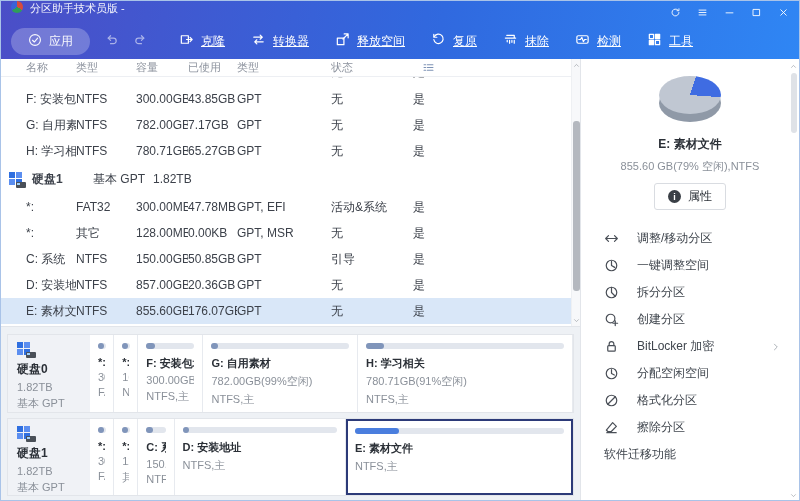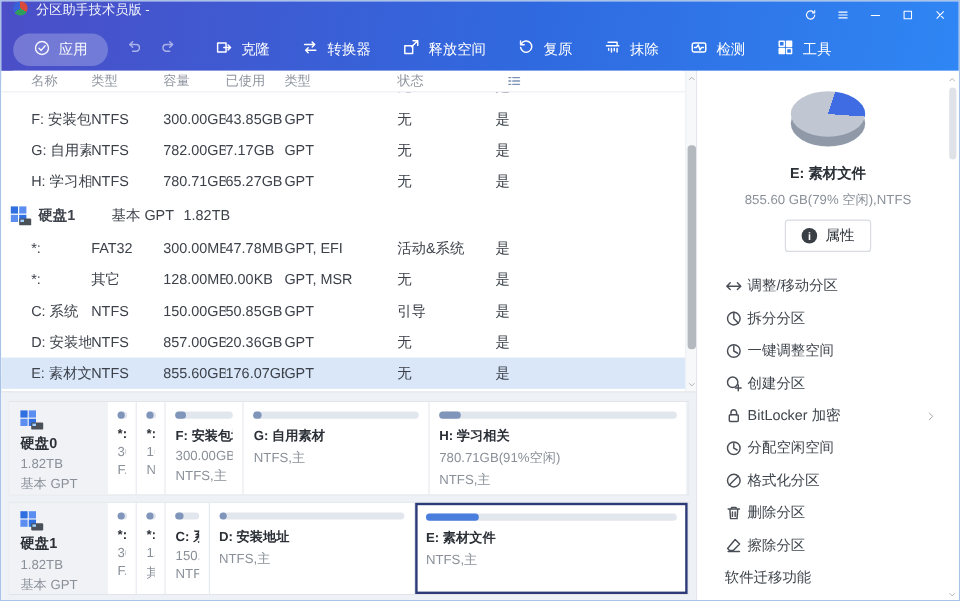--- a/index.html
+++ b/index.html
@@ -13,21 +13,21 @@
   .title { font-size:11px; margin-left:7px; color:rgba(255,255,255,.93); }
   .wincontrols { margin-left:auto; display:flex; align-items:center; gap:16px; }
   .wincontrols span { display:inline-flex; cursor:default; }
   .wincontrols svg { width:11px; height:11px; }
   .toolbar { height:36px; display:flex; align-items:center; padding:0 10px; }
   .apply { display:inline-flex; align-items:center; gap:7px; background:rgba(255,255,255,.24); border-radius:15px; padding:5px 17px; font-size:12px; color:rgba(255,255,255,.95); }
   .apply svg { width:14px; height:14px; }
   .histbtn { opacity:.55; margin-left:14px; display:inline-flex; }
   .histbtn svg { width:15px; height:15px; }
   .tbtns { display:flex; align-items:center; margin-left:22px; gap:8px; }
-  .tbtn { display:inline-flex; align-items:center; gap:7px; padding:5px 9px; font-size:12px; white-space:nowrap; }
+  .tbtn { display:inline-flex; align-items:center; gap:7px; padding:5px 9px; font-size:12px; white-space:nowrap;text-decoration:underline; }
   .tbtn svg { width:15px; height:15px; }
 
   
   .content { display:flex; height:443px; }
   .main { width:580px; display:flex; flex-direction:column; border-right:1px solid #e2e5ea; }
 
   
   .table-wrap { position:relative; height:267px; background:#fff;border-radius:11px; }
   .tgrid { width:571px; }
   .thead { display:flex; height:18px; align-items:center; color:#8d939e; font-size:11px; border-bottom:1px solid #edeff3; }
@@ -84,21 +84,21 @@
   .rightpanel { flex:1; position:relative; background:#fff; padding-top:8px; }
   .pie { width:64px; height:54px; margin:6px auto 0; position:relative; }
   .pie-base { position:absolute; top:11px; left:1px; width:62px; height:38px; border-radius:50%; background:#8f99a7; }
   .pie-top { position:absolute; top:3px; left:1px; width:62px; height:38px; border-radius:50%;
              background:conic-gradient(from 18deg,#3f6ce2 0 76deg,#c0c7d2 76deg 360deg); }
   .vol-title { text-align:center; font-weight:bold; font-size:12px; color:#2b3037; margin-top:9px; }
   .vol-info { text-align:center; font-size:11px; color:#8a9099; margin-top:6px; }
   .props { display:flex; margin:9px auto 0; width:fit-content; align-items:center; gap:7px; border:1px solid #d9dce1; border-radius:3px; padding:4px 13px; font-size:12px; color:#2b3037; background:#fff; }
   .info-ic { width:13px; height:13px; border-radius:50%; background:#3a3f46; color:#fff; font-size:9px; font-weight:bold; display:inline-flex; align-items:center; justify-content:center; font-style:normal; }
   .menu { margin-top:15px; }
-  .mitem { display:flex; align-items:center; gap:4px; height:27px; padding-left:23px; color:#3f454d; font-size:12px; position:relative; cursor:default; }
+  .mitem { display:flex; align-items:center; gap:18px; height:27px; padding-left:23px; color:#3f454d; font-size:12px; position:relative; cursor:default; }
   .mitem .mic { display:inline-flex; color:#4a4f57; }
   .mitem svg { width:15px; height:15px; }
   .chev { position:absolute; right:18px; color:#9aa0a8; display:inline-flex; }
   .chev svg { width:10px; height:10px; }
   .rp-sb { position:absolute; right:1px; top:2px; bottom:2px; width:9px; }
   .rp-sb .arr { position:absolute; left:0; width:9px; height:10px; color:#8a8f96; display:flex; align-items:center; justify-content:center; }
   .rp-sb .arr svg { width:7px; height:7px; }
   .rp-sb .arr.up{top:0} .rp-sb .arr.down{bottom:0}
   .rp-sb .thumb { position:absolute; left:2px; top:12px; width:6px; height:60px; background:#dfe2e7; border-radius:3px; }
 </style>
@@ -384,20 +384,21 @@
                 </div>
     <div class="plabel">F: 安装包地址</div>
     <div class="pcap">300.00GB(85%...</div>
     <div class="pfs">NTFS,主</div>
   </div>
               <div class="part" style="width: 32%;">
     <div class="pbar">
                   <div class="pfill" style="width: 5%;"></div>
                 </div>
     <div class="plabel">G: 自用素材</div>
+    <div class="pcap">782.00GB(99%空闲)</div>
     <div class="pfs">NTFS,主</div>
   </div>
               <div class="part" style="width: 44.5%;">
     <div class="pbar">
                   <div class="pfill" style="width: 9%;"></div>
                 </div>
     <div class="plabel">H: 学习相关</div>
     <div class="pcap">780.71GB(91%空闲)</div>
     <div class="pfs">NTFS,主</div>
   </div>
@@ -477,33 +478,33 @@
               <svg viewBox="0 0 16 16" fill="none" stroke="currentColor" stroke-width="1.3" stroke-linecap="round" stroke-linejoin="round">
                 <path d="M1.8 8h12.4M4.8 5 1.8 8l3 3M11.2 5l3 3-3 3"></path>
               </svg>
             </span>
     <span class="lbl">调整/移动分区</span>
   </div>
           <div class="mitem">
     <span class="mic">
               <svg viewBox="0 0 16 16" fill="none" stroke="currentColor" stroke-width="1.3" stroke-linecap="round" stroke-linejoin="round">
                 <circle cx="8" cy="8" r="5.6"></circle>
+                <path d="M8 8V3.6M8 8l3.4 2"></path>
+              </svg>
+            </span>
+    <span class="lbl">一键调整空间</span>
+  </div>
+          <div class="mitem">
+    <span class="mic">
+              <svg viewBox="0 0 16 16" fill="none" stroke="currentColor" stroke-width="1.3" stroke-linecap="round" stroke-linejoin="round">
+                <circle cx="8" cy="8" r="5.6"></circle>
                 <path d="M8 8V2.4M8 8l4 4"></path>
               </svg>
             </span>
     <span class="lbl">拆分分区</span>
-  </div>
-          <div class="mitem">
-    <span class="mic">
-              <svg viewBox="0 0 16 16" fill="none" stroke="currentColor" stroke-width="1.3" stroke-linecap="round" stroke-linejoin="round">
-                <circle cx="8" cy="8" r="5.6"></circle>
-                <path d="M8 8V3.6M8 8l3.4 2"></path>
-              </svg>
-            </span>
-    <span class="lbl">一键调整空间</span>
   </div>
           <div class="mitem">
     <span class="mic">
               <svg viewBox="0 0 16 16" fill="none" stroke="currentColor" stroke-width="1.3" stroke-linecap="round" stroke-linejoin="round">
                 <circle cx="7" cy="7" r="4.6"></circle>
                 <path d="M12 9.5v5M9.5 12h5"></path>
               </svg>
             </span>
     <span class="lbl">创建分区</span>
   </div>
@@ -531,28 +532,20 @@
     <span class="lbl">分配空闲空间</span>
   </div>
           <div class="mitem">
     <span class="mic">
               <svg viewBox="0 0 16 16" fill="none" stroke="currentColor" stroke-width="1.3" stroke-linecap="round" stroke-linejoin="round">
                 <circle cx="8" cy="8" r="5.6"></circle>
                 <path d="M4 12 12 4"></path>
               </svg>
             </span>
     <span class="lbl">格式化分区</span>
-  </div>
-          <div class="mitem">
-    <span class="mic">
-              <svg viewBox="0 0 16 16" fill="none" stroke="currentColor" stroke-width="1.3" stroke-linecap="round" stroke-linejoin="round">
-                <path d="M3 4.5h10M6 4.5V3h4v1.5M4.5 4.5l.6 8.5h5.8l.6-8.5M6.8 7v4M9.2 7v4"></path>
-              </svg>
-            </span>
-    <span class="lbl">删除分区</span>
   </div>
           <div class="mitem">
     <span class="mic">
               <svg viewBox="0 0 16 16" fill="none" stroke="currentColor" stroke-width="1.3" stroke-linecap="round" stroke-linejoin="round">
                 <path d="M9.2 2.8 13.2 6.8 7.5 12.5H4.3L2.5 10.7z"></path>
                 <path d="M3 13.5h10"></path>
               </svg>
             </span>
     <span class="lbl">擦除分区</span>
   </div>

